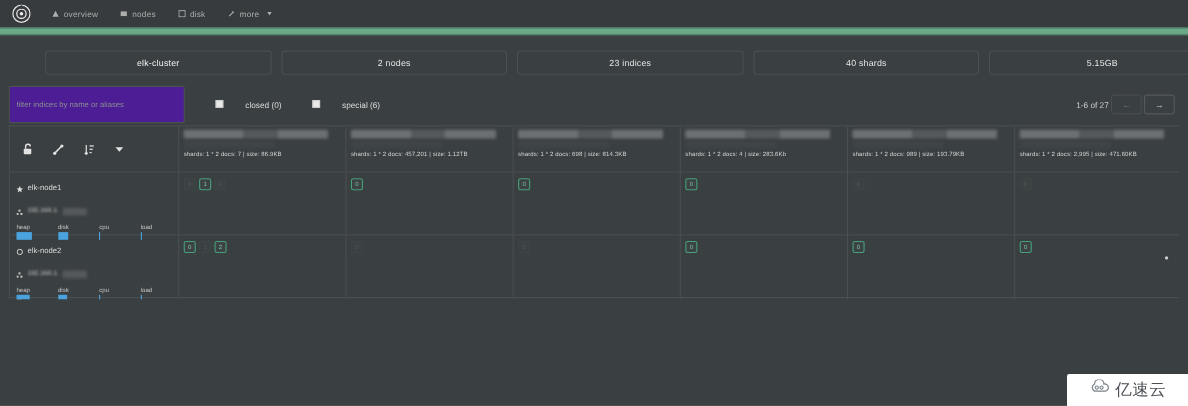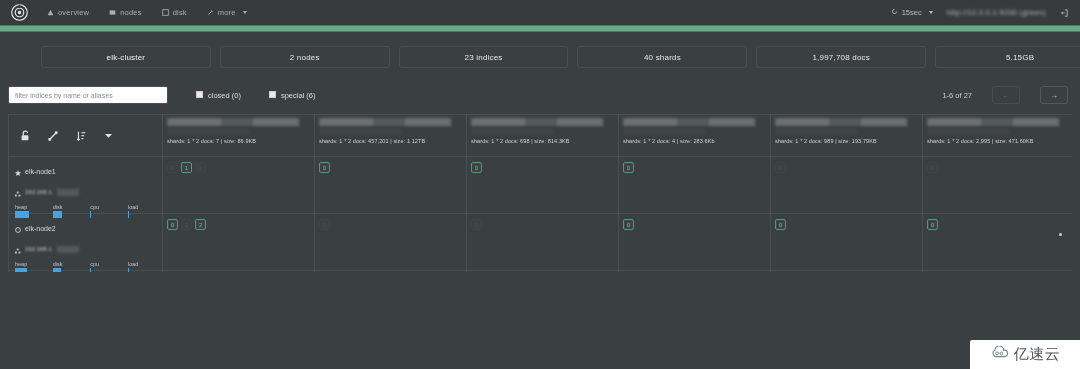--- a/index.html
+++ b/index.html
@@ -99,32 +99,32 @@
   .stat-box.strong { color: #f2f2f2; }
 
   
   .filter-row {
     position: absolute; top: 80px; left: 0;
     width: 1080px; height: 30px;
     display: flex; align-items: center;
     padding: 0 8px;
   }
   .filter-input {
-    width: 160px; height: 18px;
-    background: #ffffff;
+    width: 160px; height: 34px;
+    background: #4c1d95;
     border: 1px solid #4b5052;
     border-radius: 2px;
     color: #8d9294; font-size: 7px;
     padding: 0 6px;
     outline: none;
     filter: blur(0.7px);
   }
   .filter-input::placeholder { color: #8a8f91; }
   .chk-group {
-    display: flex; gap: 5px;
+    display: flex; gap: 20px;
     margin-left: 28px;
     cursor: pointer;
   }
   .chk {
     width: 7px; height: 7px;
     background: #e9e9e9;
     border: 1px solid #cfcfcf;
     display: inline-block;
   }
   .chk-label {
@@ -136,21 +136,21 @@
     margin-left: 28px;
     background: #424749;
     border: 1px solid #4b5052;
     border-radius: 2px;
     color: #8d9294; font-size: 7px;
     padding: 0 6px; outline: none;
     filter: blur(0.7px);
   }
   .pager {
     margin-left: auto;
-    display: flex; align-items: center; gap: 20px;
+    display: flex; align-items: center; gap: 2px;
     padding-right: 4px;
   }
   .pager-count {
     color: #cdcdcd; font-size: 7.5px;
     filter: blur(0.7px);
   }
   .pager-btn {
     width: 28px; height: 18px;
     border: 1px solid #56595b;
     border-radius: 3px;
@@ -362,47 +362,29 @@
         <span class="ico">
           <svg width="7" height="7" viewBox="0 0 10 10">
               <path d="M2,8 L7,3 M6,2 L8,4" stroke="#bdbdbd" stroke-width="1.4" fill="none"></path>
             </svg>
         </span>
         <span>more</span>
         <span class="nav-caret"></span>
       </div>
     </div>
 
-    <div class="nav-right">
-      <div class="refresh-sel">
-        <span class="ico">
-          <svg width="7" height="7" viewBox="0 0 10 10">
-              <path d="M8,5 A3,3 0 1,1 5,2" stroke="#bdbdbd" stroke-width="1.2" fill="none"></path>
-            </svg>
-        </span>
-        <span>15sec</span>
-        <span class="nav-caret"></span>
-      </div>
-      <div class="host-label">http://10.0.0.1:9200 (green)</div>
-      <div class="nav-icon-btn">
-        <svg width="8" height="8" viewBox="0 0 10 10">
-            <path d="M6,1 H9 V9 H6 M6,5 H2 M3.5,3.5 L2,5 L3.5,6.5" stroke="#bdbdbd" stroke-width="1.1" fill="none"></path>
-          </svg>
-      </div>
-    </div>
   </div>
 
   <div class="health-bar"></div>
 
   <div class="stats-row">
     <div class="stat-box strong">elk-cluster</div>
     <div class="stat-box">2 nodes</div>
     <div class="stat-box">23 indices</div>
     <div class="stat-box">40 shards</div>
-    <div class="stat-box">1,997,708 docs</div>
     <div class="stat-box">5.15GB</div>
   </div>
 
   <div class="filter-row">
     <input class="filter-input" type="text" placeholder="filter indices by name or aliases" style="">
 
     <div class="chk-group">
       <span class="chk"></span>
       <span class="chk-label">closed (0)</span>
     </div>

